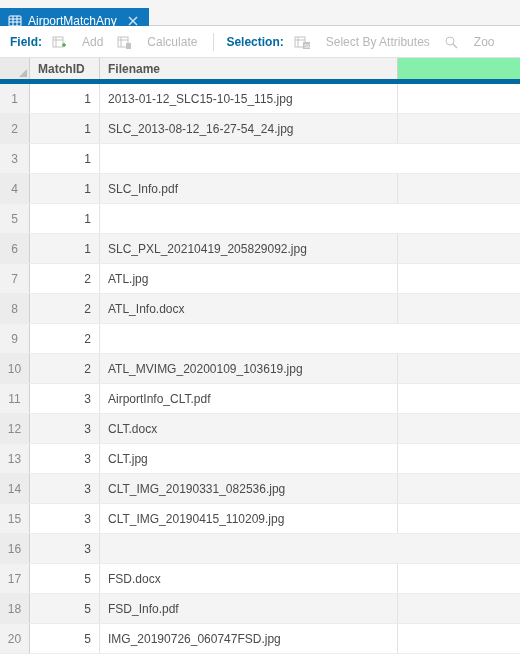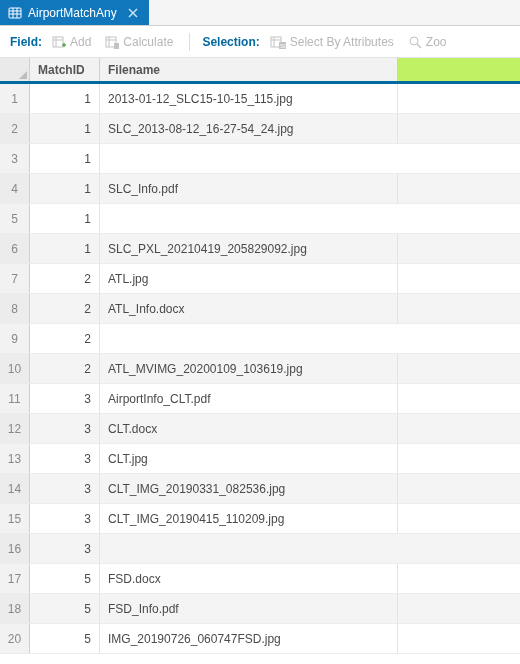--- a/index.html
+++ b/index.html
@@ -24,20 +24,21 @@
   }
   .tab {
     display: flex;
     align-items: center;
     gap: 6px;
     background: #1177bd;
     color: #ffffff;
     padding: 0 10px 0 8px;
     font-size: 12px;
     height: 100%;
+    margin-top: 8px;
   }
   .tab .icon-table {
     width: 14px; height: 14px;
     display: inline-flex;
     align-items: center; justify-content: center;
   }
   .tab .icon-close {
     width: 12px; height: 12px;
     display: inline-flex;
     align-items: center; justify-content: center;
@@ -56,21 +57,21 @@
     color: #6a6a6a;
     font-size: 12px;
   }
   .toolbar .group-label {
     font-weight: 600;
     color: #0369a1;
   }
   .tbtn {
     display: inline-flex;
     align-items: center;
-    gap: 4px;
+    gap: 16px;
     color: #b7b7b7;
     padding: 2px 4px;
     border-radius: 2px;
     white-space: nowrap;
   }
   .tbtn svg { stroke: #c3c3c3; fill: none; }
   .sep {
     width: 1px;
     height: 18px;
     background: #dcdcdc;
@@ -81,22 +82,22 @@
     flex: 1;
     overflow: hidden;
     display: flex;
     flex-direction: column;
   }
   .grid-header, .grid-row {
     display: flex;
     align-items: stretch;
   }
   .grid-header {
-    background: #bef264;
-    border-bottom: 3px solid #0369a1;
+    background: #86efac;
+    border-bottom: 5px solid #0369a1;
     height: 26px;
     font-weight: 600;
     color: #555;
   }
   .cell {
     border-right: 1px solid #e3e3e3;
     padding: 0 8px;
     display: flex;
     align-items: center;
     overflow: hidden;

